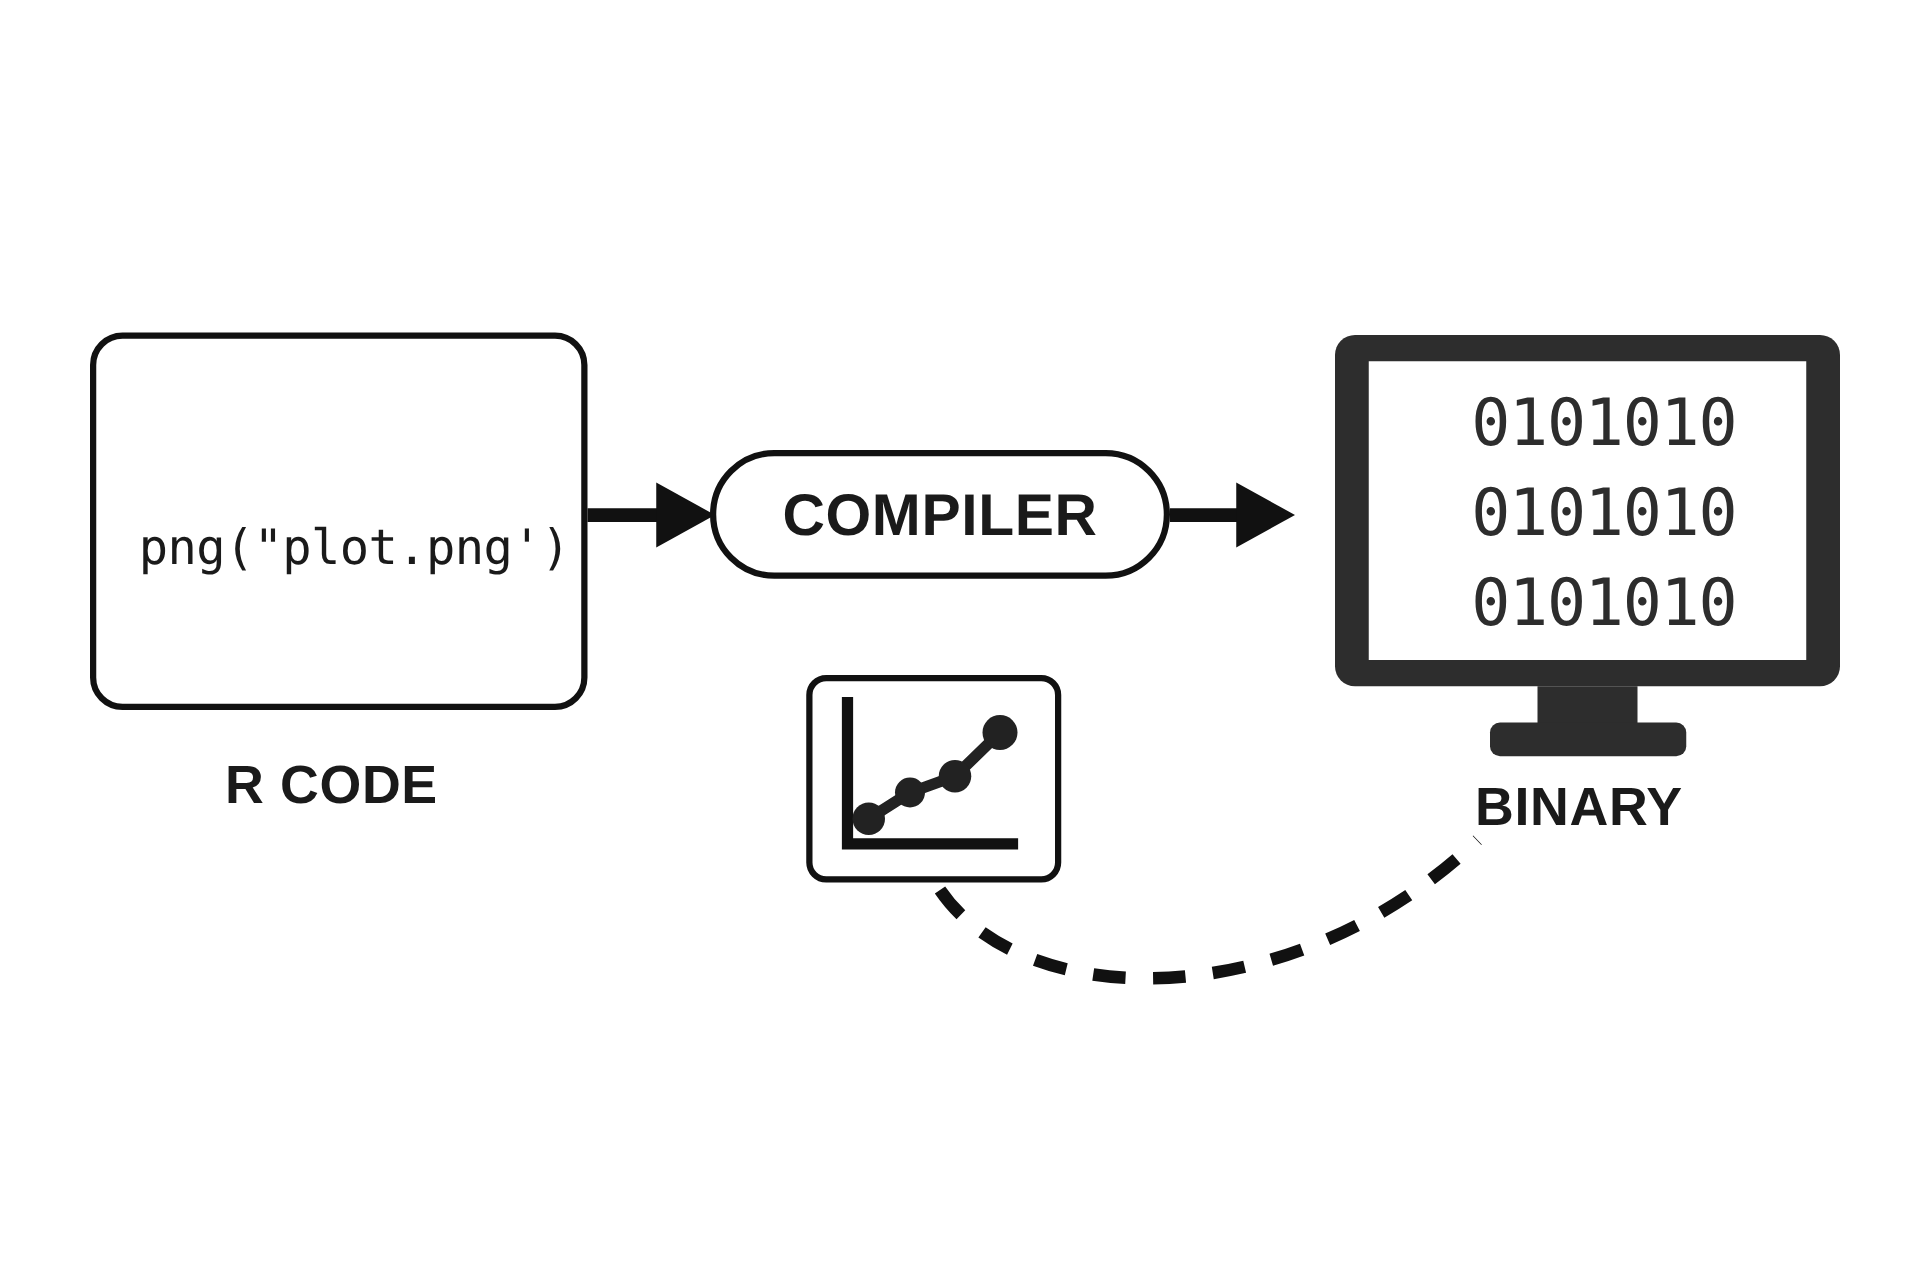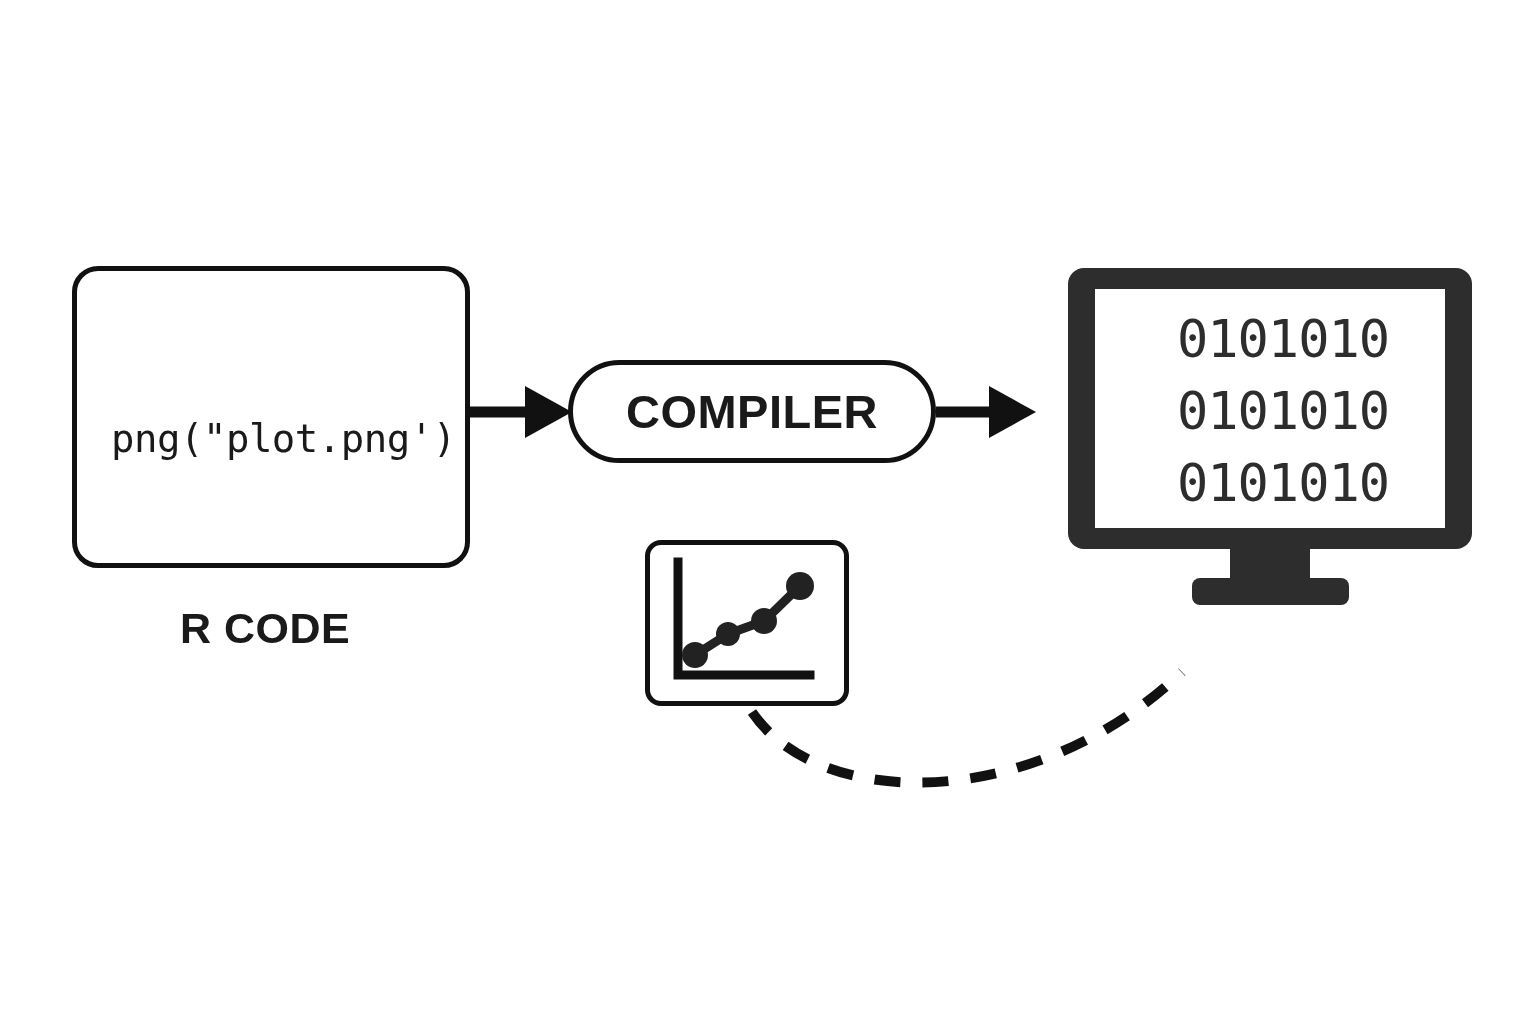--- a/index.html
+++ b/index.html
@@ -220,14 +220,15 @@
       <div class="binary-rows">
         <span class="binary-row">0101010</span>
         <span class="binary-row">0101010</span>
         <span class="binary-row">0101010</span>
       </div>
     </div>
   </div>
   <div class="monitor-neck"></div>
   <div class="monitor-base"></div>
 
+  <div class="label-bold" id="label-binary">BINARY</div>
 
 </div>
 
 </body></html>

